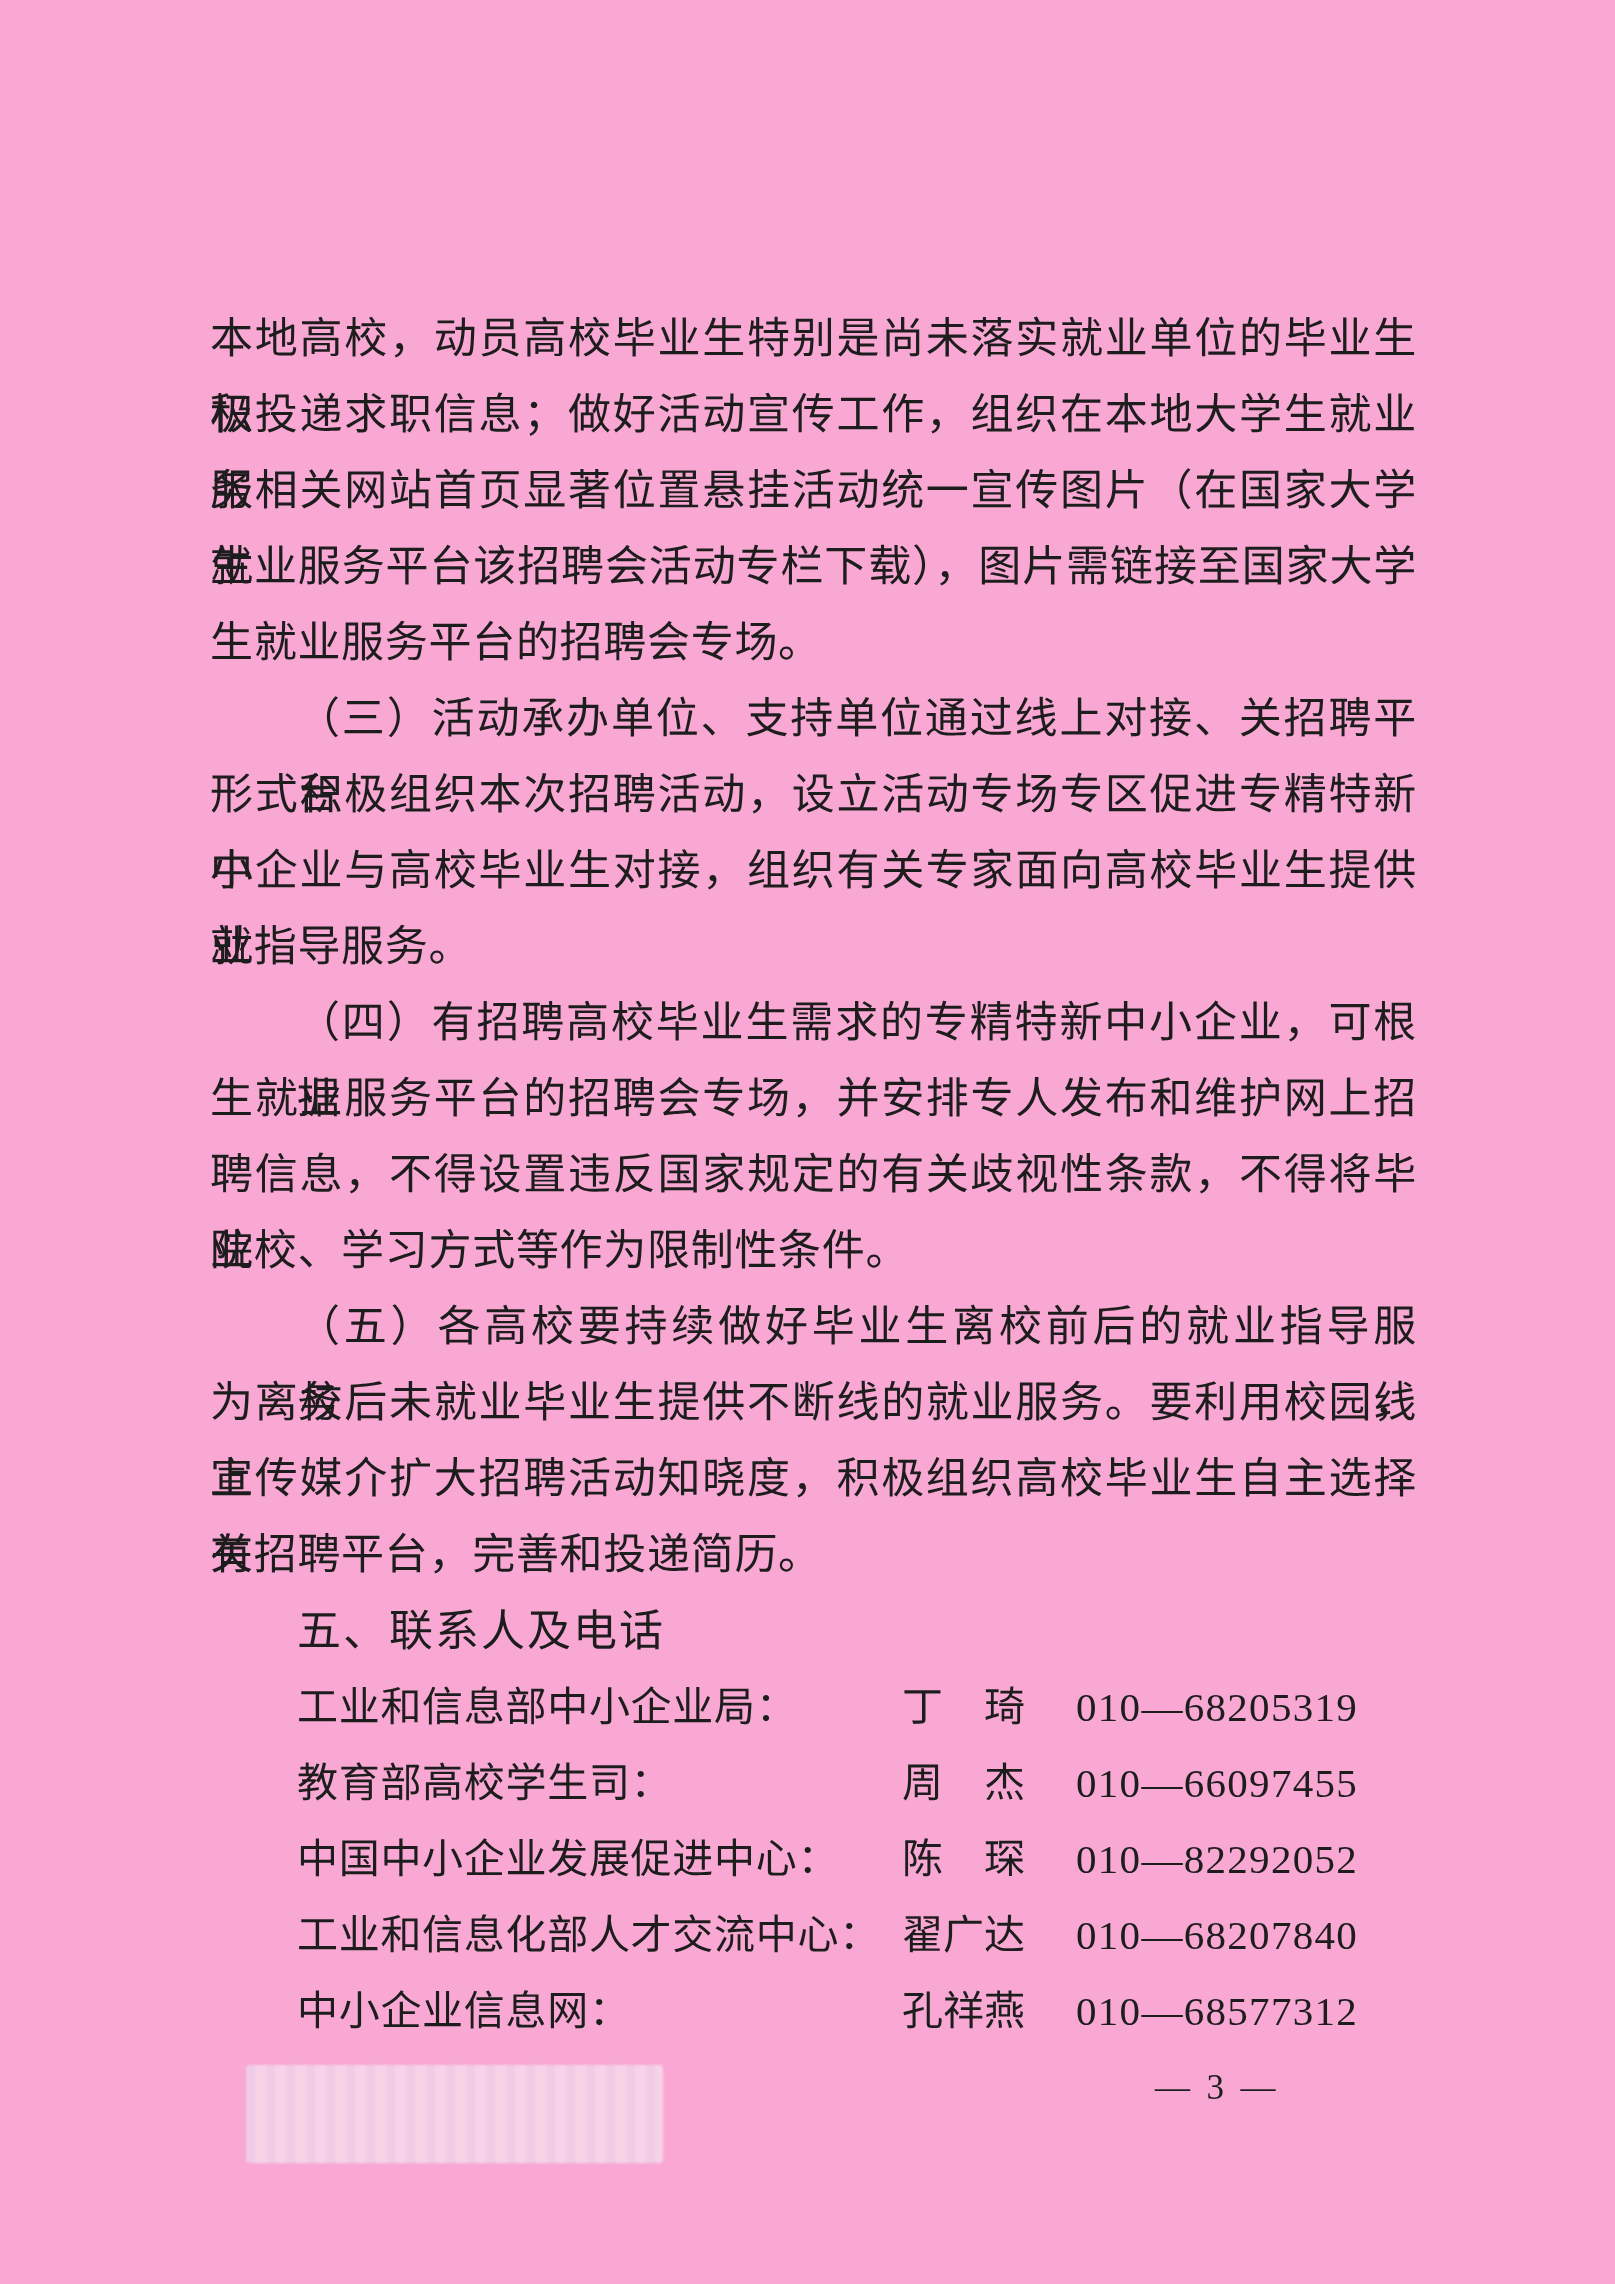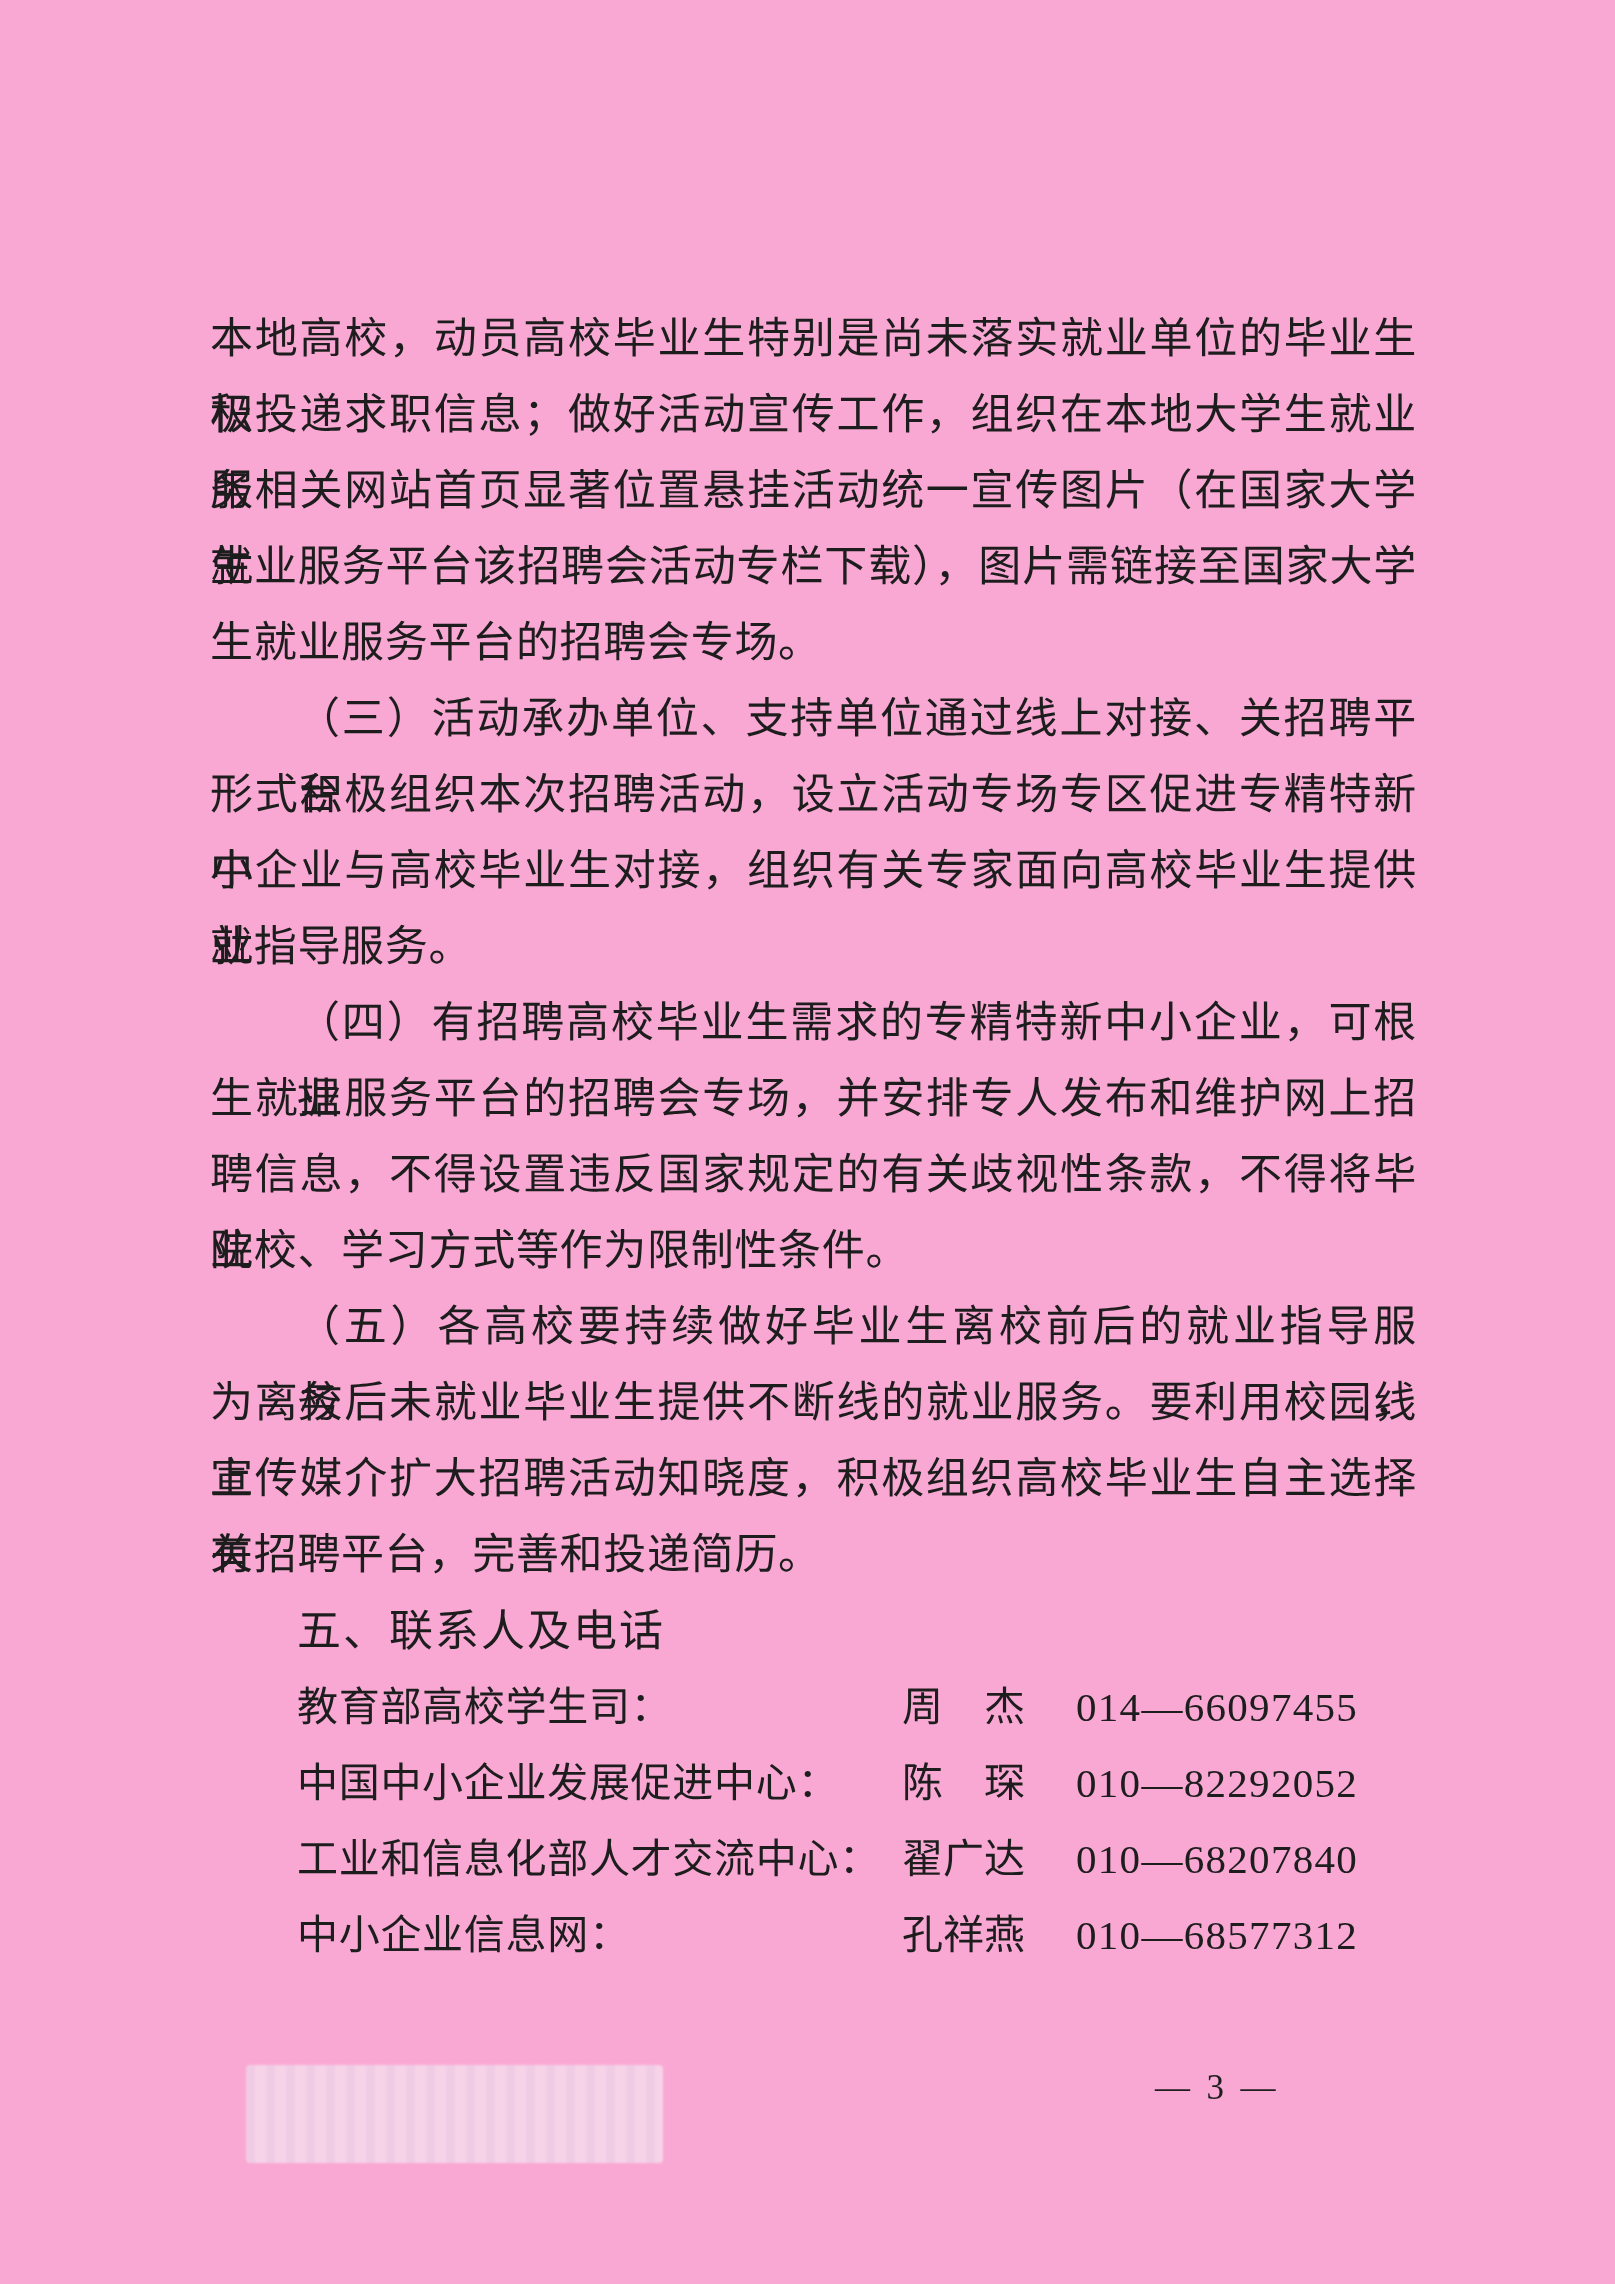--- a/index.html
+++ b/index.html
@@ -89,23 +89,28 @@
         <div class="line just">聘信息，不得设置违反国家规定的有关歧视性条款，不得将毕业</div>
         <div class="line">院校、学习方式等作为限制性条件。</div>
         <div class="line just indent">（五）各高校要持续做好毕业生离校前后的就业指导服务，</div>
         <div class="line just">为离校后未就业毕业生提供不断线的就业服务。要利用校园线上</div>
         <div class="line just">宣传媒介扩大招聘活动知晓度，积极组织高校毕业生自主选择有</div>
         <div class="line">关招聘平台，完善和投递简历。</div>
       </div>
     <h2 class="heading">五、联系人及电话</h2>
     <div>
         <div class="contact-row">
+          <span class="org">工业和信息部中小企业局：</span>
+          <span class="cname">丁　琦</span>
+          <span class="phone">010—68205319</span>
+        </div>
+        <div class="contact-row">
           <span class="org">教育部高校学生司：</span>
           <span class="cname">周　杰</span>
-          <span class="phone">014—66097455</span>
+          <span class="phone">010—66097455</span>
         </div>
         <div class="contact-row">
           <span class="org">中国中小企业发展促进中心：</span>
           <span class="cname">陈　琛</span>
           <span class="phone">010—82292052</span>
         </div>
         <div class="contact-row">
           <span class="org">工业和信息化部人才交流中心：</span>
           <span class="cname">翟广达</span>
           <span class="phone">010—68207840</span>

